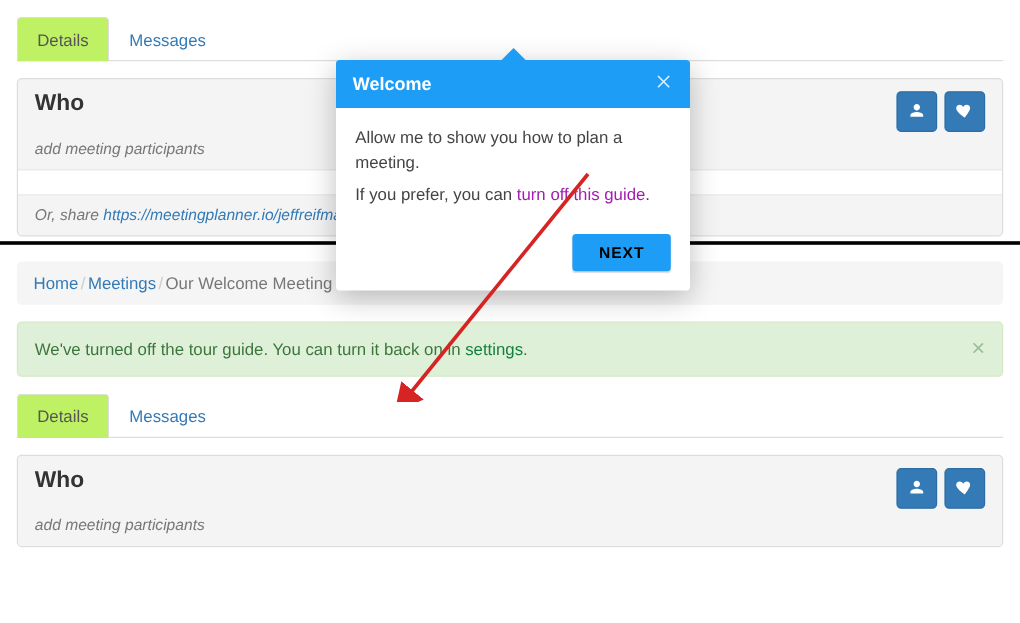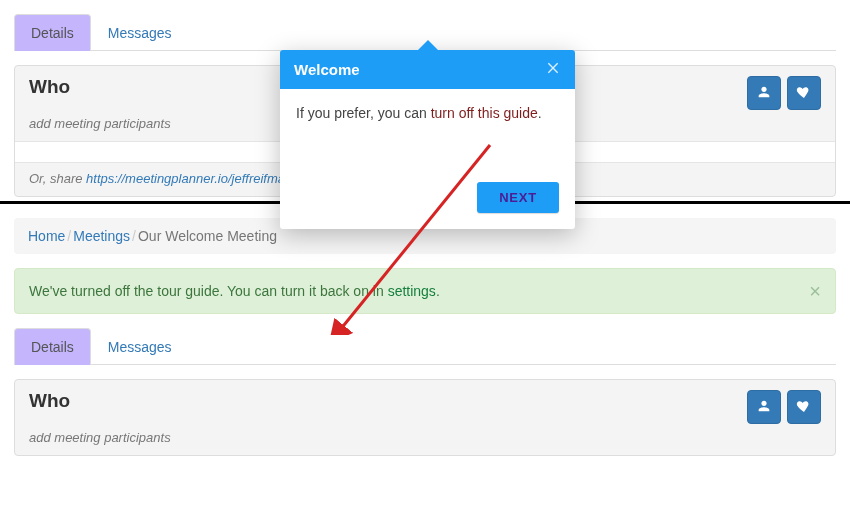--- a/index.html
+++ b/index.html
@@ -20,21 +20,21 @@
     border: 1px solid transparent;
     border-bottom: none;
     margin-bottom: -1px;
     border-radius: 4px 4px 0 0;
     color: #337ab7;
     cursor: pointer;
   }
   .tab.active {
     color: #555;
     border-color: #ddd;
-    background: #c4b5fd;
+    background: #bef264;
   }
 
   .panel {
     border: 1px solid #ddd;
     border-radius: 4px;
     margin-top: 14px;
     background: #f4f4f4;
   }
   .panel-heading {
     padding: 10px 14px;
@@ -100,34 +100,33 @@
     border-radius: 3px 3px 0 0;
     display: flex; align-items: center;
     font-weight: 600;
     font-size: 15px;
   }
   .popover-head .spacer { flex: 1; }
   .popover-close { cursor: pointer; opacity: 0.85; }
   .popover-close svg { width: 16px; height: 16px; stroke: #fff; stroke-width: 2; fill: none; }
   .popover-body { padding: 14px 16px 10px 16px; color: #444; line-height: 1.5; }
   .popover-body p { margin-bottom: 6px; }
-  .popover-body a { color: #7f1d1d; text-decoration: none; }
+  .popover-body a { color: #a21caf; text-decoration: none; }
   .popover-foot { padding: 6px 16px 16px 16px; display: flex; justify-content: flex-end; }
   .btn-next {
     background: #1e9df7;
-    color: #4c1d95;
+    color: #000000;
     border: none;
     border-radius: 3px;
     padding: 8px 22px;
     font-size: 13px;
     font-weight: 600;
     letter-spacing: 0.06em;
     cursor: pointer;
     box-shadow: 0 1px 1px rgba(0,0,0,0.15);
-    margin-top: 36px;
   }
 
   
   .annot-arrow {
     position: absolute;
     top: 135px; left: 330px;
     width: 180px; height: 200px;
     z-index: 20;
     pointer-events: none;
   }
@@ -206,20 +205,21 @@
       <span class="spacer"></span>
       <span class="popover-close">
         <span>
           <svg viewBox="0 0 24 24">
               <path d="M5 5l14 14M19 5L5 19"></path>
             </svg>
         </span>
       </span>
     </div>
     <div class="popover-body">
+      <p>Allow me to show you how to plan a meeting.</p>
       <p>
         <span>If you prefer, you can </span><a>turn off this guide</a><span>.</span>
       </p>
     </div>
     <div class="popover-foot">
       <button class="btn-next">NEXT</button>
     </div>
   </div>
 
   <svg class="annot-arrow" viewBox="0 0 180 200">

